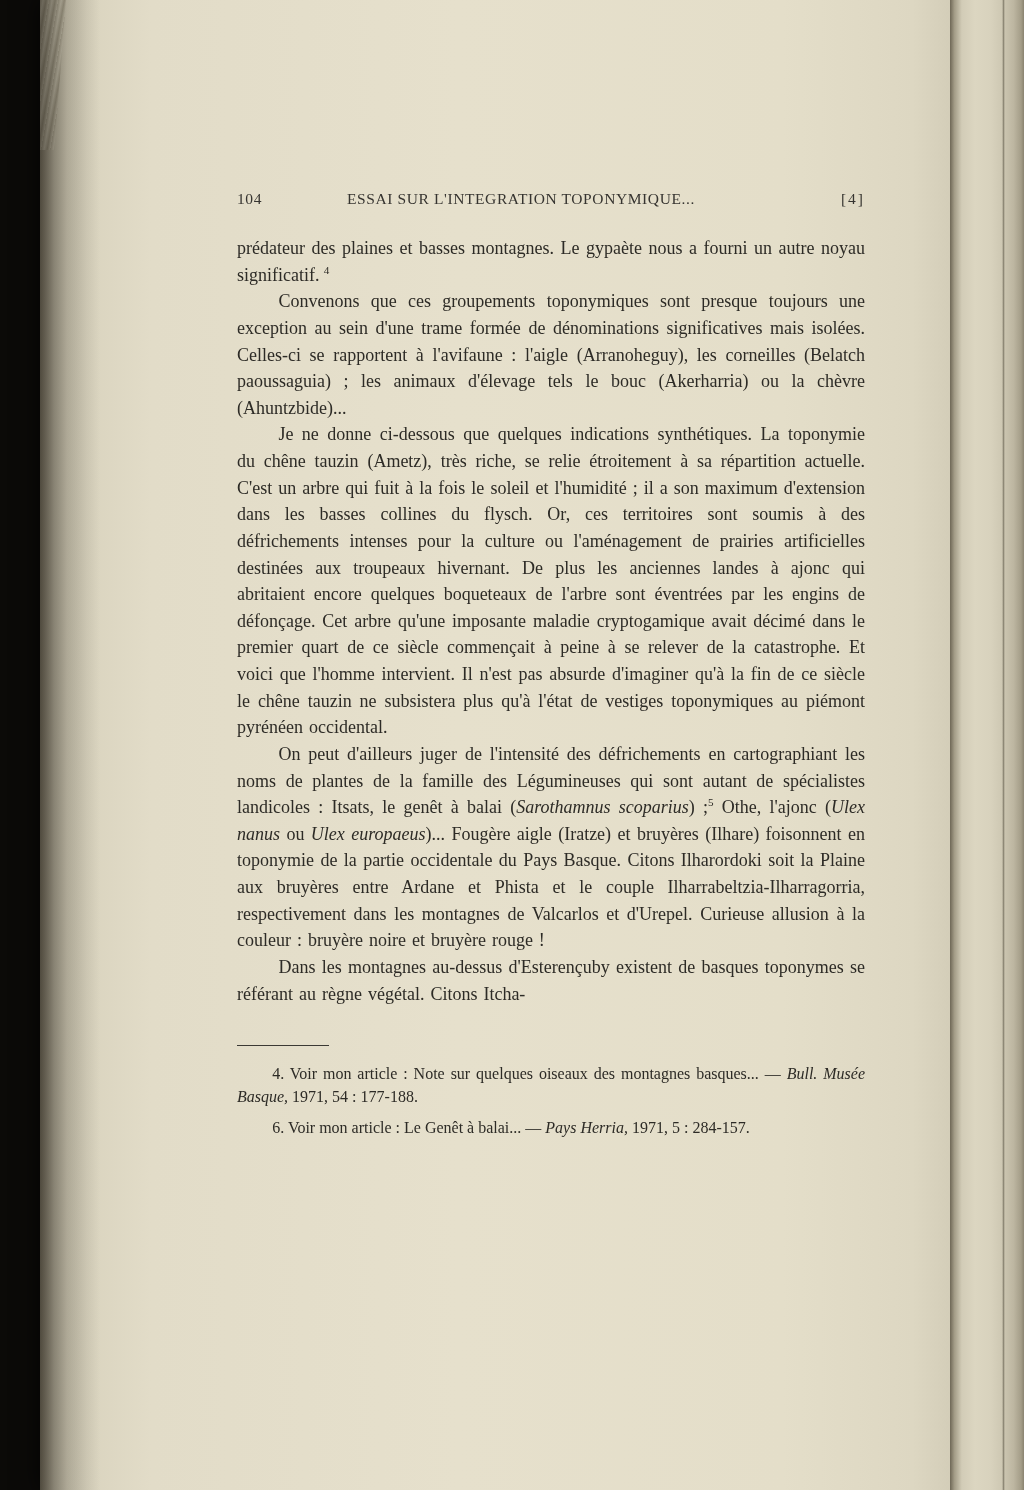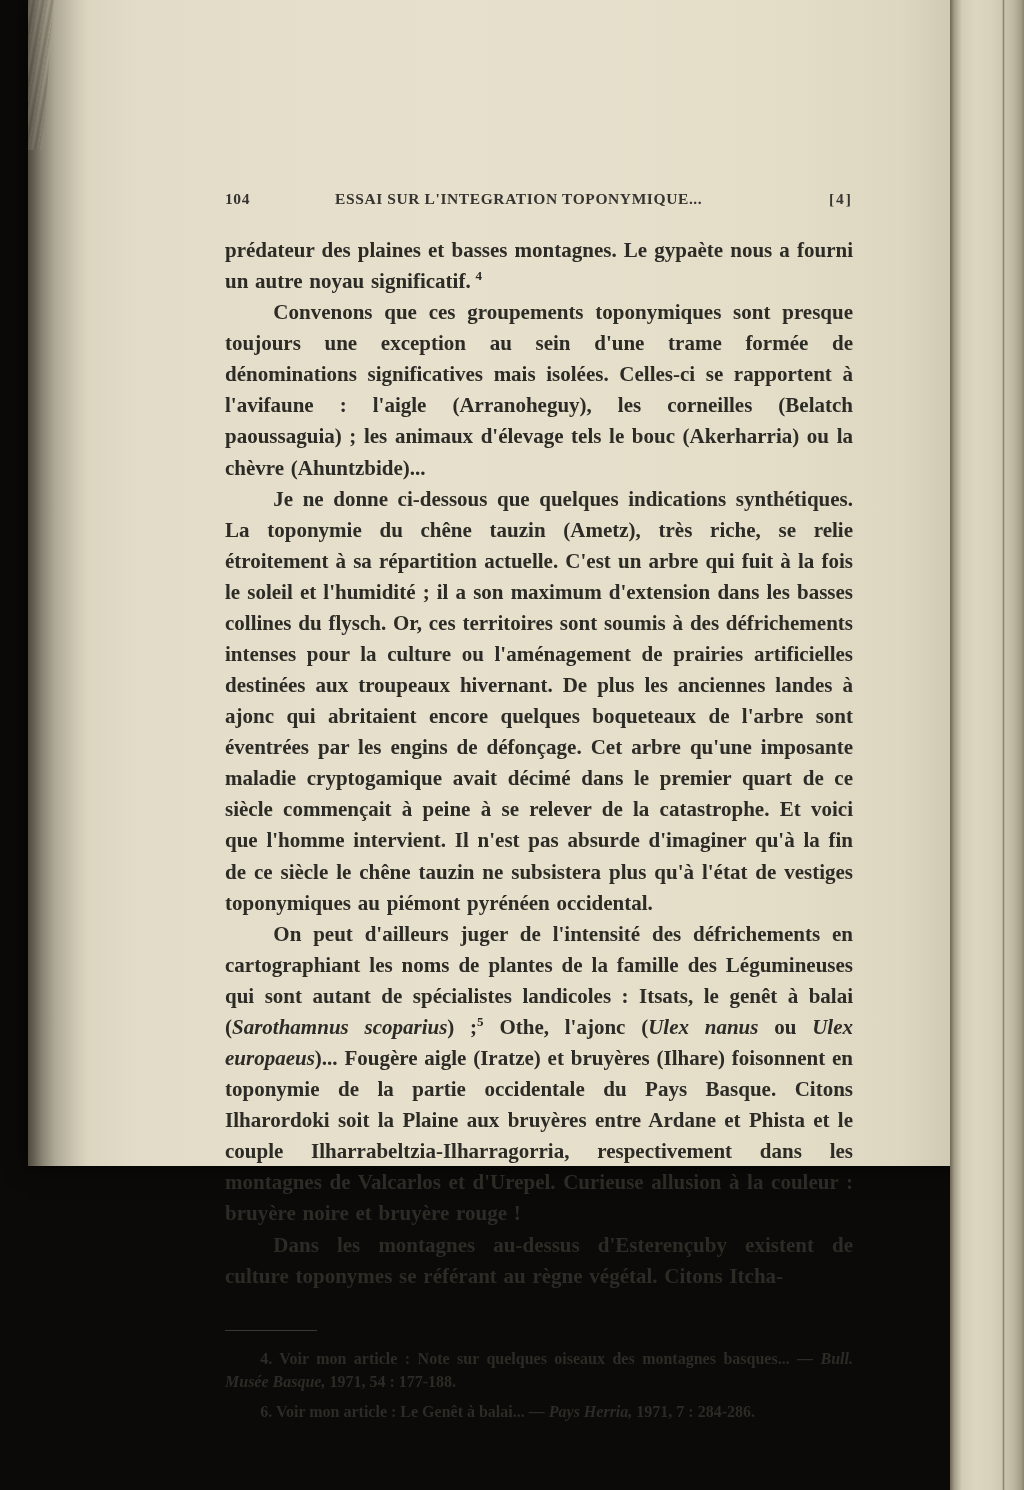--- a/index.html
+++ b/index.html
@@ -10,29 +10,28 @@
   body {
     width: 1024px;
     height: 1490px;
     position: relative;
     overflow: hidden;
     font-family: "Liberation Serif", "DejaVu Serif", serif;
   }
   
   .book-page {
     position: absolute;
-    left: 28px;
+    left: 40px;
     top: 0;
     width: 928px;
-    height: 1166px;
+    height: 1490px;
     background: linear-gradient(90deg,
       #9a937f 0%, #c9c3ae 1.5%, #dad4bf 5%, #e2dcc8 12%,
       #e6e0cc 45%, #e4dec9 80%, #ddd7c2 94%, #cfc9b4 100%);
     box-shadow: 0 0 22px rgba(0,0,0,0.75);
-    font-weight: bold;
   }
   
   .spine-shadow {
     position: absolute;
     left: 0; top: 0;
     width: 60px; height: 100%;
     background: linear-gradient(90deg, rgba(20,16,10,0.55), rgba(20,16,10,0.18) 45%, rgba(20,16,10,0) 100%);
     pointer-events: none;
   }
   
@@ -75,21 +74,21 @@
     font-size: 15.5px;
     letter-spacing: 0.6px;
     color: #363430;
     margin-bottom: 27px;
   }
   .page-header .page-number { width: 110px; }
   .page-header .running-title { flex: 1; }
   .page-header .issue-marker { width: 110px; text-align: right; letter-spacing: 2px; }
 
   .body-text {
-    font-size: 21px;
+    font-size: 18px;
     line-height: 1.48;
     word-spacing: 1.5px;
   }
   .body-text p {
     margin: 0;
     text-align: justify;
     text-indent: 2.3em;
   }
   .body-text p.no-indent { text-indent: 0; }
   .section-heading {
@@ -133,27 +132,27 @@
       <span class="issue-marker">[4]</span>
     </div>
 
     <div class="body-text">
       <p class="no-indent"><span>prédateur des plaines et basses montagnes. Le gypaète nous a fourni un autre noyau significatif.</span><sup> 4</sup></p>
       <p><span>Convenons que ces groupements toponymiques sont presque toujours une exception au sein d'une trame formée de dénominations significatives mais isolées. Celles-ci se rapportent à l'avifaune : l'aigle (Arranoheguy), les corneilles (Belatch paoussaguia) ; les animaux d'élevage tels le bouc (Akerharria) ou la chèvre (Ahuntzbide)...</span></p>
 
 
       <p><span>Je ne donne ci-dessous que quelques indications synthétiques. La toponymie du chêne tauzin (Ametz), très riche, se relie étroitement à sa répartition actuelle. C'est un arbre qui fuit à la fois le soleil et l'humidité ; il a son maximum d'extension dans les basses collines du flysch. Or, ces territoires sont soumis à des défrichements intenses pour la culture ou l'aménagement de prairies artificielles destinées aux troupeaux hivernant. De plus les anciennes landes à ajonc qui abritaient encore quelques boqueteaux de l'arbre sont éventrées par les engins de défonçage. Cet arbre qu'une imposante maladie cryptogamique avait décimé dans le premier quart de ce siècle commençait à peine à se relever de la catastrophe. Et voici que l'homme intervient. Il n'est pas absurde d'imaginer qu'à la fin de ce siècle le chêne tauzin ne subsistera plus qu'à l'état de vestiges toponymiques au piémont pyrénéen occidental.</span></p>
       <p><span>On peut d'ailleurs juger de l'intensité des défrichements en cartographiant les noms de plantes de la famille des Légumineuses qui sont autant de spécialistes landicoles : Itsats, le genêt à balai (</span><span class="it">Sarothamnus scoparius</span><span>) ;</span><sup>5</sup><span> Othe, l'ajonc (</span><span class="it">Ulex nanus</span><span> ou </span><span class="it">Ulex europaeus</span><span>)... Fougère aigle (Iratze) et bruyères (Ilhare) foisonnent en toponymie de la partie occidentale du Pays Basque. Citons Ilharordoki soit la Plaine aux bruyères entre Ardane et Phista et le couple Ilharrabeltzia-Ilharragorria, respectivement dans les montagnes de Valcarlos et d'Urepel. Curieuse allusion à la couleur : bruyère noire et bruyère rouge !</span></p>
-      <p><span>Dans les montagnes au-dessus d'Esterençuby existent de culture toponymes se référant au règne végétal. Citons Itcha-</span></p>
+      <p><span>Dans les montagnes au-dessus d'Esterençuby existent de basques toponymes se référant au règne végétal. Citons Itcha-</span></p>
     </div>
 
     <hr class="footnote-rule">
 
     <div class="footnotes">
       <p><span>4. Voir mon article : Note sur quelques oiseaux des montagnes basques... — </span><span class="it">Bull. Musée Basque,</span><span> 1971, 54 : 177-188.</span></p>
-      <p><span>6. Voir mon article : Le Genêt à balai... — </span><span class="it">Pays Herria,</span><span> 1971, 7 : 284-286.</span></p>
+      <p><span>6. Voir mon article : Le Genêt à balai... — </span><span class="it">Pays Herria,</span><span> 1971, 5 : 284-157.</span></p>
     </div>
 
   </div>
 </div>
 
 <div class="fore-edge"></div>
 <div class="fore-edge-crease"></div>
 
 </body></html>

